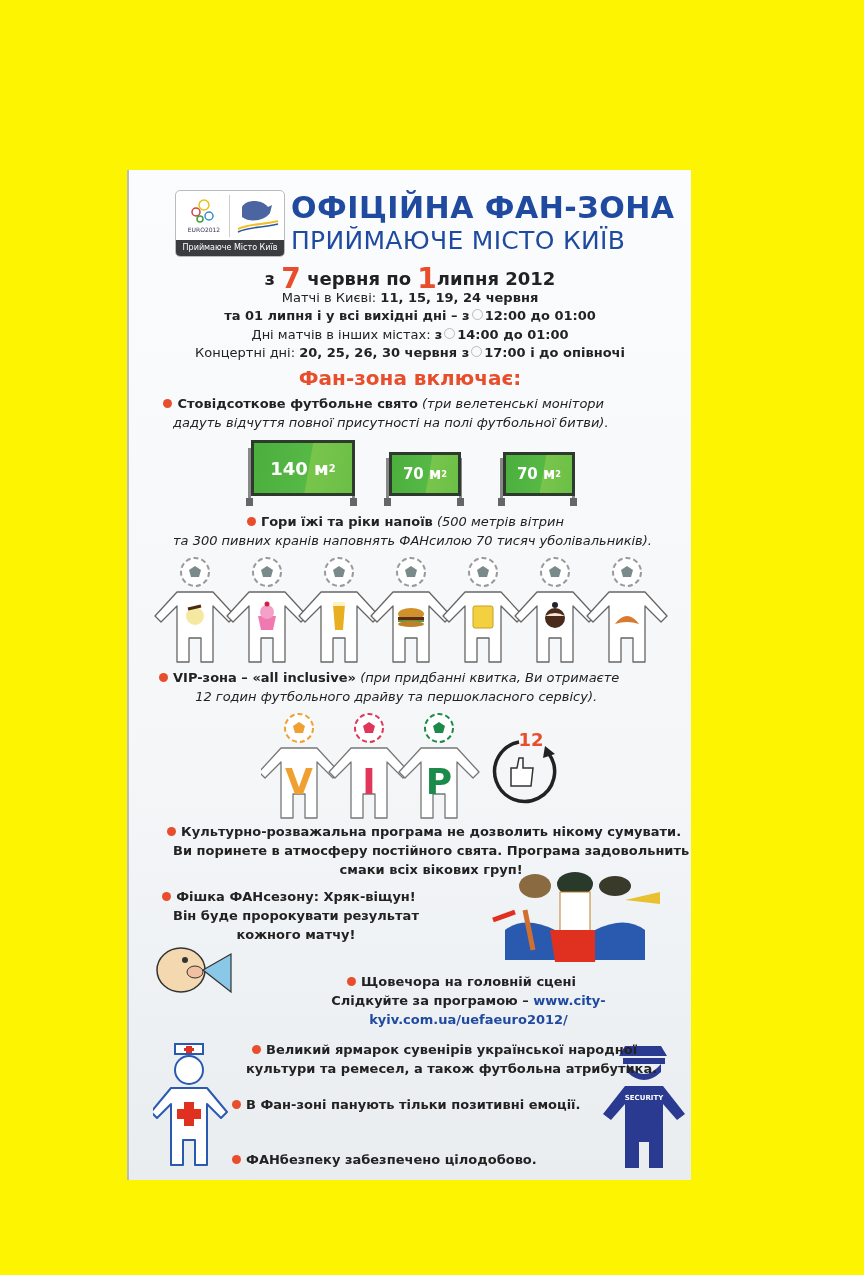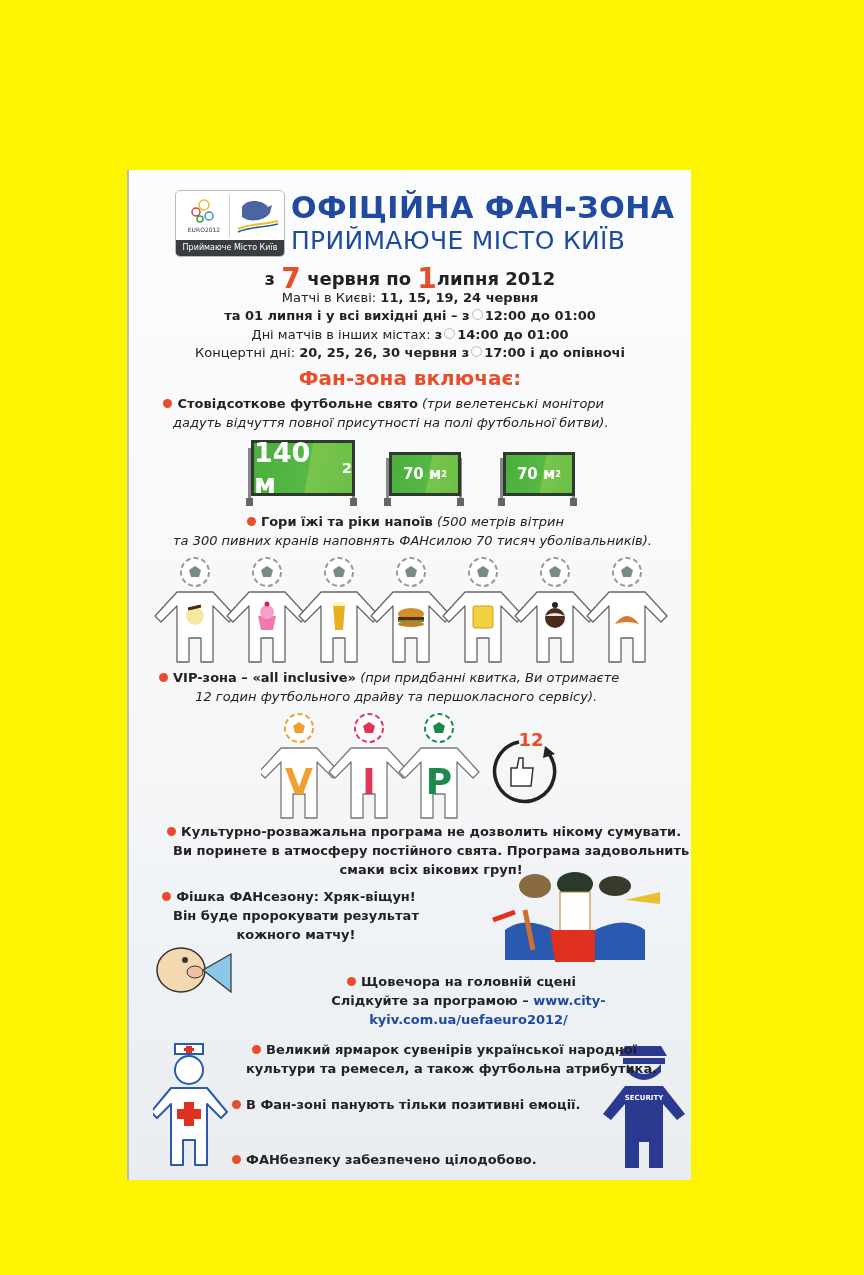--- a/index.html
+++ b/index.html
@@ -107,21 +107,21 @@
     <span class="dot"></span><b>Стовідсоткове футбольне свято</b> <span class="it">(три велетенські монітори</span>
     <span class="it indent">дадуть відчуття повної присутності на полі футбольної битви).</span>
   </div>
 
   <div>
     <div class="pole" style="left:119px;top:278px;height:56px"></div>
     <div class="pole" style="left:223px;top:278px;height:56px"></div>
     <div class="foot" style="left:117px;top:328px"></div>
     <div class="foot" style="left:221px;top:328px"></div>
     <div class="screen" style="left:122px;top:270px;width:98px;height:50px">
-      <div class="face" style="font-size:27px">
+      <div class="face" style="font-size:18px">
           <span>140 м</span>
           <sup>2</sup>
         </div>
     </div>
 
     <div class="pole" style="left:257px;top:288px;height:46px"></div>
     <div class="pole" style="left:330px;top:288px;height:46px"></div>
     <div class="foot" style="left:255px;top:328px"></div>
     <div class="foot" style="left:328px;top:328px"></div>
     <div class="screen" style="left:260px;top:282px;width:66px;height:38px">

